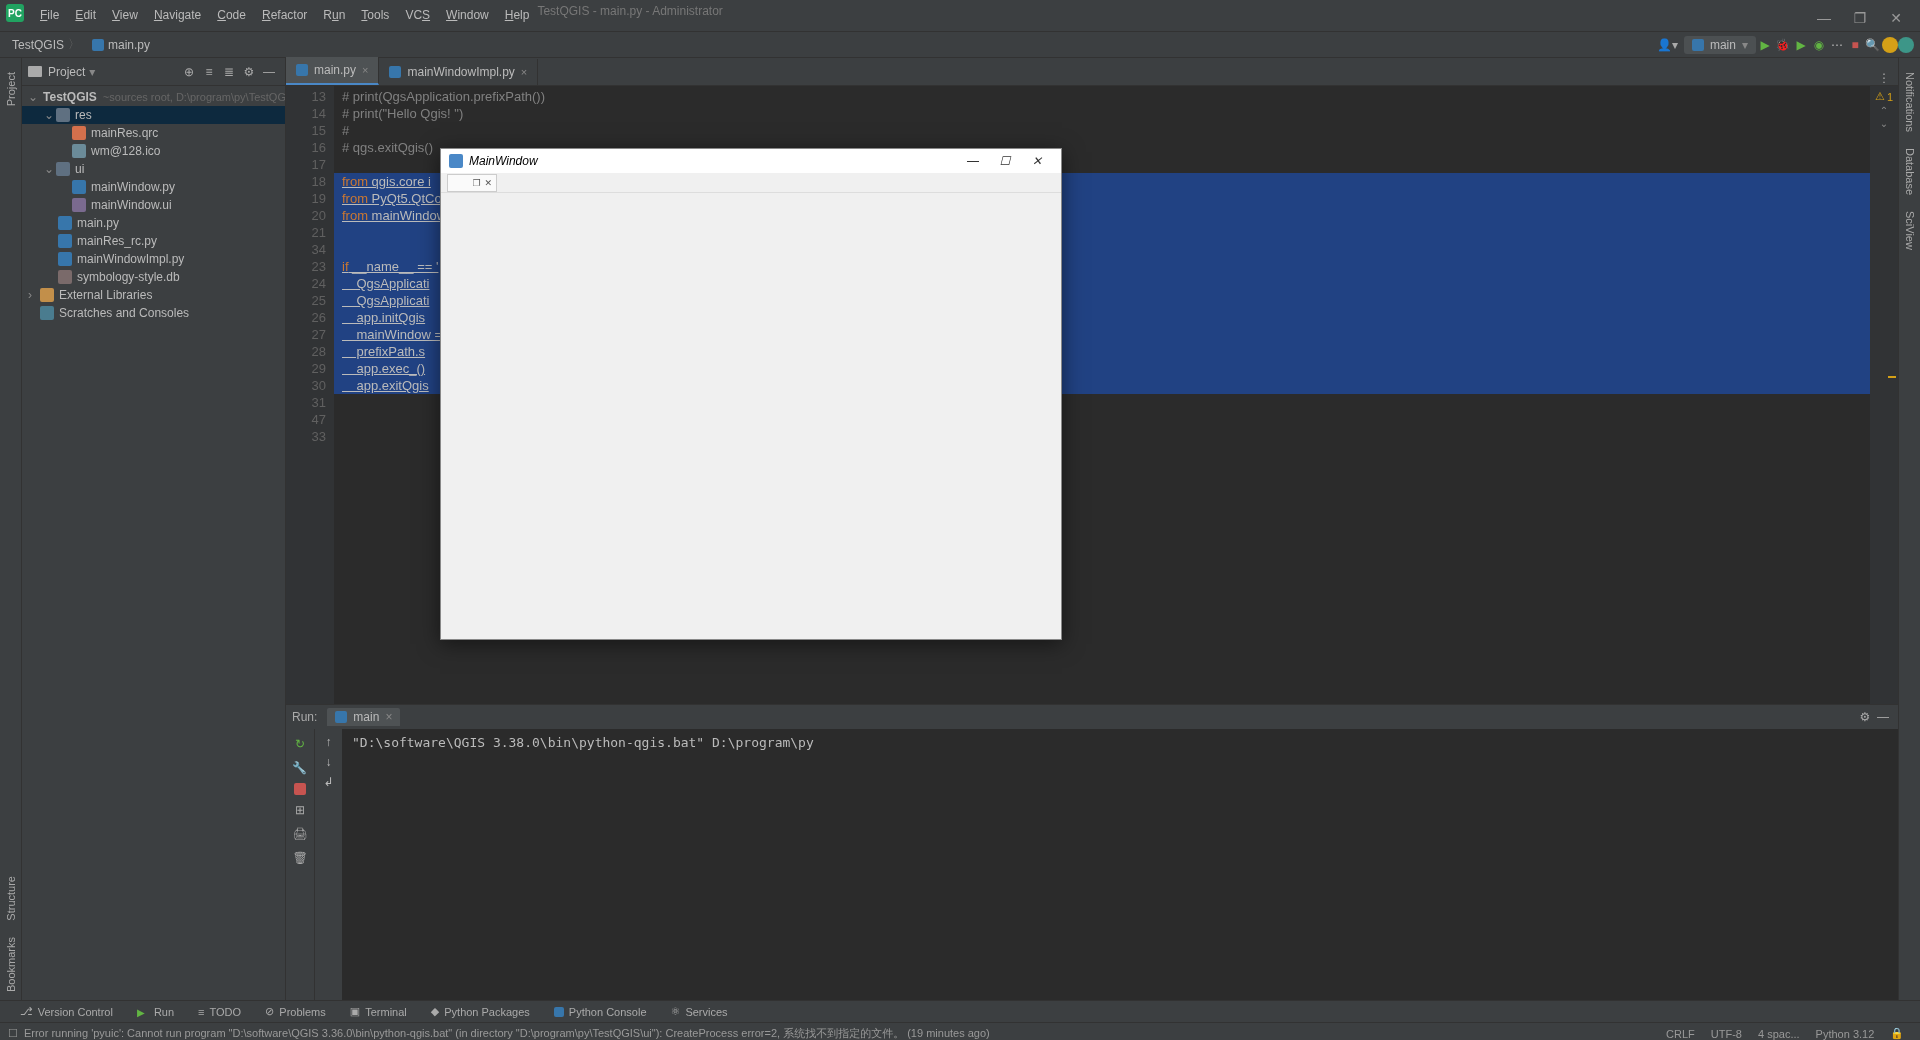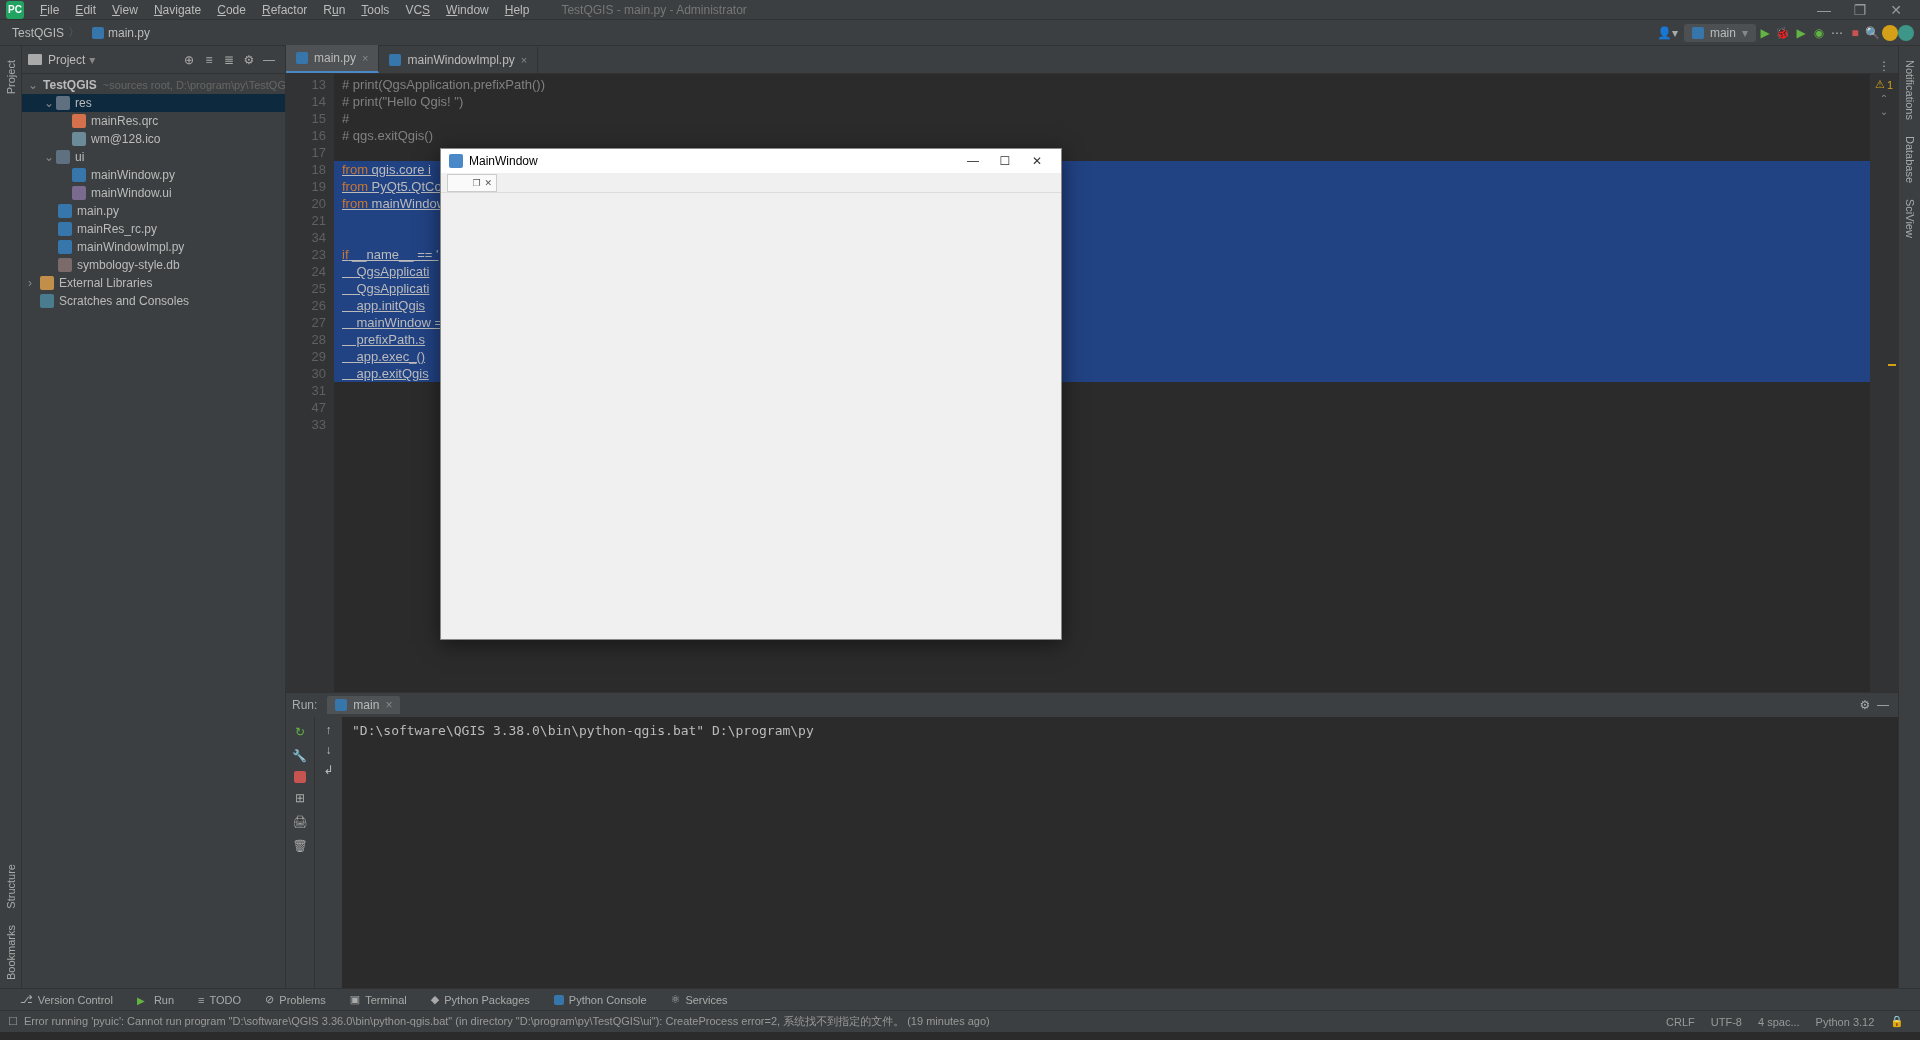--- a/index.html
+++ b/index.html
@@ -1,22 +1,22 @@
 <!DOCTYPE html>
 <html><head>
 <meta charset="utf-8">
 <style>
 * { margin:0; padding:0; box-sizing:border-box; font-family:'Segoe UI',Arial,sans-serif; }
 body { width:1920px; height:1040px; background:#2b2b2b; color:#bbb; font-size:12px; overflow:hidden; position:relative; }
 
-.titlebar { height:20px; background:#3c3f41; display:flex; align-items:center; padding:4px 6px; border-bottom:1px solid #323232; }
+.titlebar { height:32px; background:#3c3f41; display:flex; padding:4px 6px; border-bottom:1px solid #323232; }
 .titlebar .logo { width:18px; height:18px; background:#21a361; border-radius:3px; display:flex; align-items:center; justify-content:center; font-size:10px; font-weight:bold; color:#fff; margin-right:8px; }
 .titlebar .menu-item { padding:4px 8px; cursor:pointer; }
 .titlebar .menu-item u { text-decoration:underline; }
-.titlebar .title { margin-left:24px; color:#777; }
+.titlebar .title { color:#777; }
 .titlebar .spacer { flex:1; }
 .titlebar .winbtn { width:36px; height:28px; display:flex; align-items:center; justify-content:center; color:#999; cursor:pointer; font-size:14px; }
 
 .navbar { height:26px; background:#3c3f41; display:flex; align-items:center; padding:0 6px; border-bottom:1px solid #323232; }
 .navbar .crumb { padding:2px 6px; display:flex; align-items:center; gap:4px; }
 .navbar .crumb .pyicon { width:12px; height:12px; background:#3776ab; border-radius:2px; }
 .navbar .spacer { flex:1; }
 .navbar .right-item { padding:0 6px; cursor:pointer; color:#aaa; display:flex; align-items:center; gap:4px; }
 .navbar .run-config { background:#4c5052; border-radius:3px; padding:2px 8px; display:flex; align-items:center; gap:6px; }
 .navbar .tiny-btn { width:18px; height:18px; display:flex; align-items:center; justify-content:center; cursor:pointer; }
@@ -91,21 +91,21 @@
 .bottom-strip .bitem { padding:0 10px; display:flex; align-items:center; gap:5px; cursor:pointer; font-size:11px; color:#aaa; }
 .bottom-strip .bitem .bicon { width:12px; height:12px; display:inline-block; border-radius:2px; }
 .bottom-strip .bitem.run .bicon::before { content:'▶'; color:#62b543; font-size:10px; }
 
 .statusbar { height:22px; background:#3c3f41; display:flex; align-items:center; padding:0 8px; border-top:1px solid #323232; font-size:11px; color:#999; }
 .statusbar .err { display:flex; align-items:center; gap:4px; }
 .statusbar .spacer { flex:1; }
 .statusbar .sitem { padding:0 8px; cursor:pointer; }
 
 .popup { position:absolute; left:440px; top:148px; width:622px; height:492px; background:#f0f0f0; border:1px solid #888; box-shadow:0 4px 20px rgba(0,0,0,0.5); display:flex; flex-direction:column; }
-.popup-title { height:24px; background:#fff; display:flex; align-items:center; padding:0 8px; color:#000; font-size:12px; }
+.popup-title { height:24px; background:#fff; display:flex; align-items:center; padding:0 8px; color:#000; font-size:12px;font-style:italic; }
 .popup-title .picon { width:14px; height:14px; background:#4a88c7; margin-right:6px; border-radius:2px; }
 .popup-title .spacer { flex:1; }
 .popup-title .wbtn { width:32px; height:24px; display:flex; align-items:center; justify-content:center; cursor:pointer; color:#333; }
 .popup-toolbar { height:20px; background:#f0f0f0; border-bottom:1px solid #ddd; display:flex; align-items:center; }
 .popup-toolbar .tb { width:50px; height:18px; border:1px solid #ccc; background:#fafafa; margin-left:6px; display:flex; align-items:center; justify-content:flex-end; padding:0 4px; gap:4px; }
 .popup-toolbar .tb span { font-size:9px; color:#555; cursor:pointer; }
 .popup-body { flex:1; background:#f0f0f0; }
 </style>
 </head>
 <body>

